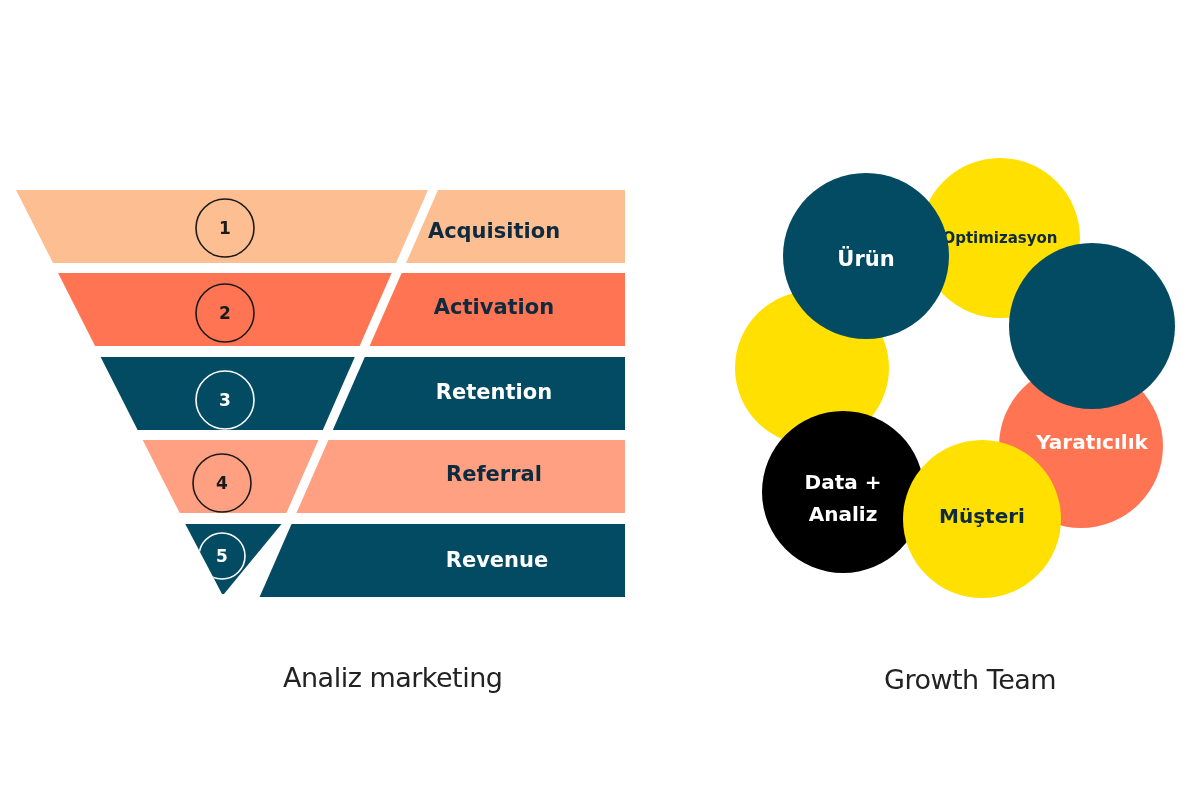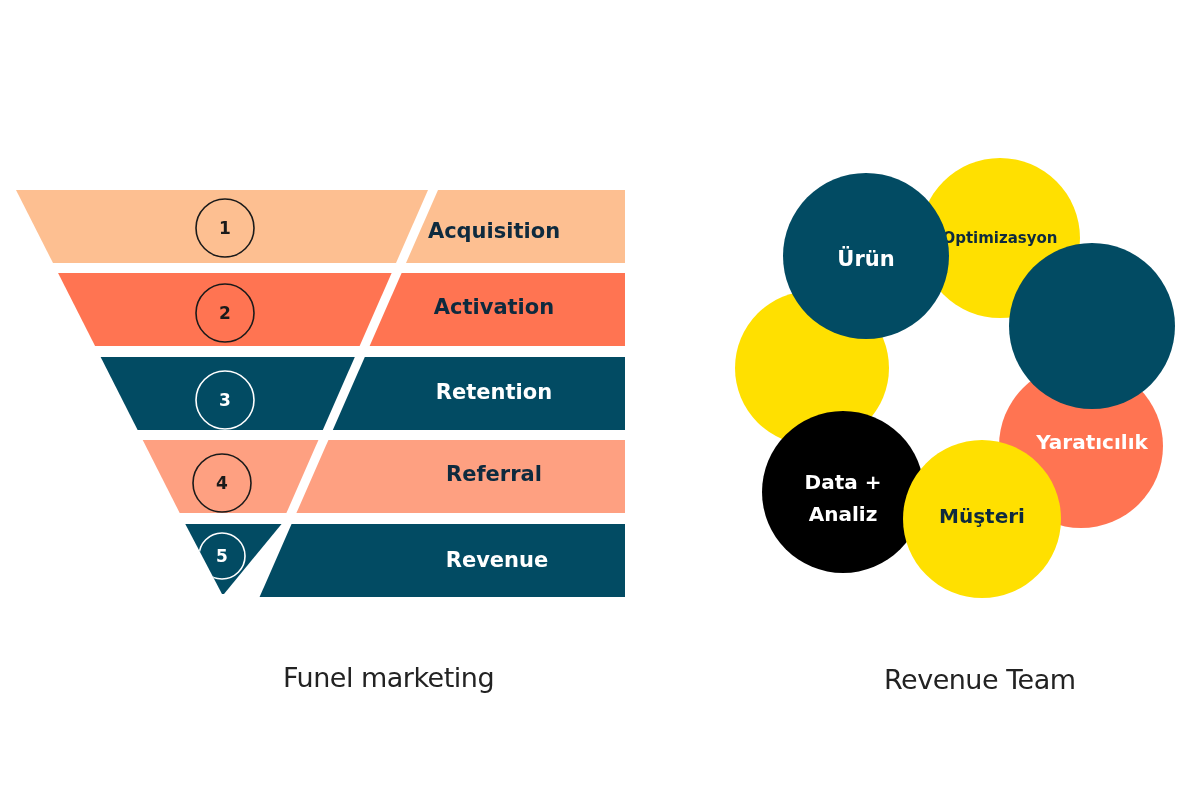--- a/index.html
+++ b/index.html
@@ -95,14 +95,14 @@
     <g>
       <circle cx="843" cy="492" r="81" fill="#000000"></circle>
       <text x="843" y="482" text-anchor="middle" fill="#FFFFFF" class="circle-label" font-size="20"><tspan x="843" dy="7">Data +</tspan><tspan x="843" dy="32">Analiz</tspan></text>
     </g>
     <g>
       <circle cx="982" cy="519" r="79" fill="#FFE000"></circle>
       <text x="982" y="516" text-anchor="middle" fill="#0E2A3E" class="circle-label" font-size="20"><tspan x="982" dy="7">Müşteri</tspan></text>
     </g>
   </svg>
 
-<div id="caption-funnel" class="caption">Funel marketing</div>
-<div id="caption-growth" class="caption">Revenue Team</div>
+<div id="caption-funnel" class="caption">Analiz marketing</div>
+<div id="caption-growth" class="caption">Growth Team</div>
 
 </body></html>

